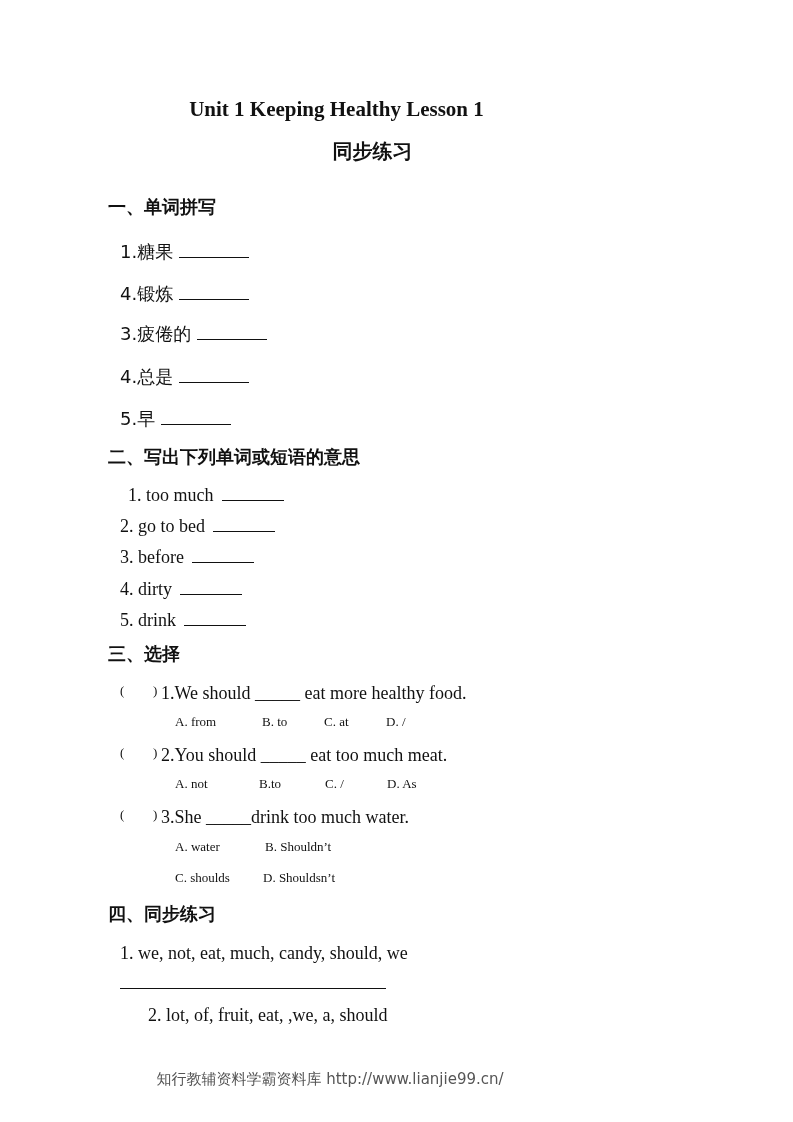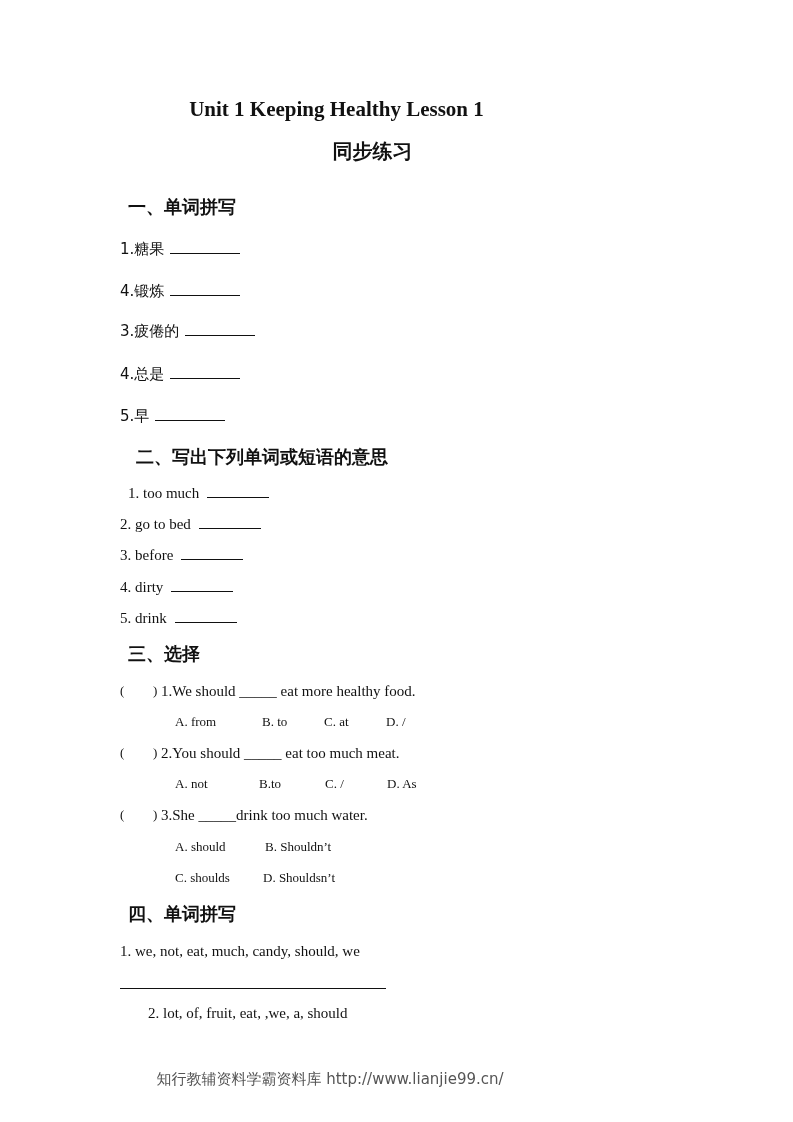--- a/index.html
+++ b/index.html
@@ -2,22 +2,22 @@
 <html><head>
 <meta charset="utf-8">
 <style>
   html, body { margin: 0; padding: 0; background: #ffffff; }
   body { width: 793px; height: 1122px; position: relative; overflow: hidden; color: #111; }
   .serif { font-family: "Liberation Serif", "DejaVu Serif", serif; }
   .sans { font-family: "DejaVu Sans", "Liberation Sans", sans-serif; }
   .abs { position: absolute; white-space: nowrap; }
   .title { left: 0; width: 673px; text-align: center; top: 97px; font-size: 21px; font-weight: bold; }
   .subtitle { left: 0; width: 745px; text-align: center; top: 138px; font-size: 20px; font-weight: bold; }
-  .section { left: 128px; font-size: 18px; font-weight: bold; }
-  .item { left: 120px; font-size: 15px; }
+  .section { left: 108px; font-size: 18px; font-weight: bold; }
+  .item { left: 120px; font-size: 18px; }
   .blank { display: inline-block; border-bottom: 1px solid #111; height: 12px; vertical-align: baseline; margin-left: 6px; }
   .opt { font-size: 13px; }
   .paren { font-size: 13px; }
   .line { position: absolute; height: 0; border-top: 1px solid #111; }
   .footer { left: 0; width: 660px; text-align: center; top: 1070px; font-size: 15px; color: #555; }
 </style>
 </head>
 <body>
 
 <div>
@@ -35,21 +35,21 @@
   <div class="abs item sans" style="top:322px;">
     <span>3.疲倦的</span><span class="blank" style="width:70px;"></span>
   </div>
   <div class="abs item sans" style="top:365px;">
     <span>4.总是</span><span class="blank" style="width:70px;"></span>
   </div>
   <div class="abs item sans" style="top:407px;">
     <span>5.早</span><span class="blank" style="width:70px;"></span>
   </div>
 
-  <div class="abs section sans" style="top:445px;margin-left:8px;">二、写出下列单词或短语的意思</div>
+  <div class="abs section sans" style="top:445px;">二、写出下列单词或短语的意思</div>
   <div class="abs item serif" style="top:485px;margin-left:8px;">
     <span>1. too much</span><span class="blank" style="width:62px;margin-left:8px;"></span>
   </div>
   <div class="abs item serif" style="top:516px;">
     <span>2. go to bed</span><span class="blank" style="width:62px;margin-left:8px;"></span>
   </div>
   <div class="abs item serif" style="top:547px;">
     <span>3. before</span><span class="blank" style="width:62px;margin-left:8px;"></span>
   </div>
   <div class="abs item serif" style="top:579px;">
@@ -73,25 +73,25 @@
   <div class="abs paren serif" style="top:745px;left:153px;">)</div>
   <div class="abs item serif" style="top:745px;left:161px;">2.You should _____ eat too much meat.</div>
   <div class="abs opt serif" style="top:776px;left:175px;">A. not</div>
   <div class="abs opt serif" style="top:776px;left:259px;">B.to</div>
   <div class="abs opt serif" style="top:776px;left:325px;">C. /</div>
   <div class="abs opt serif" style="top:776px;left:387px;">D. As</div>
 
   <div class="abs paren serif" style="top:807px;left:120px;">(</div>
   <div class="abs paren serif" style="top:807px;left:153px;">)</div>
   <div class="abs item serif" style="top:807px;left:161px;">3.She _____drink too much water.</div>
-  <div class="abs opt serif" style="top:839px;left:175px;">A. should</div>
+  <div class="abs opt serif" style="top:839px;left:175px;">A. water</div>
   <div class="abs opt serif" style="top:839px;left:265px;">B. Shouldn’t</div>
   <div class="abs opt serif" style="top:870px;left:175px;">C. shoulds</div>
   <div class="abs opt serif" style="top:870px;left:263px;">D. Shouldsn’t</div>
 
-  <div class="abs section sans" style="top:902px;">四、单词拼写</div>
+  <div class="abs section sans" style="top:902px;">四、同步练习</div>
   <div class="abs item serif" style="top:943px;">1. we, not, eat, much, candy, should, we</div>
   <div class="line" style="top:988px;left:120px;width:266px;"></div>
   <div class="abs item serif" style="top:1005px;margin-left:28px;">2. lot, of, fruit, eat, ,we, a, should</div>
 
   <div class="abs footer sans">知行教辅资料学霸资料库 http://www.lianjie99.cn/</div>
 
 </div>
 
 </body></html>

